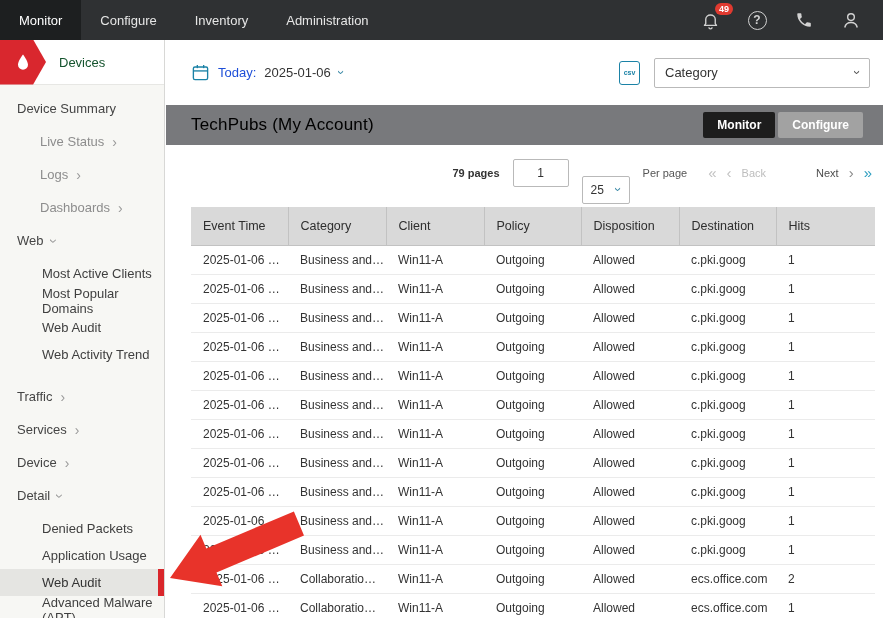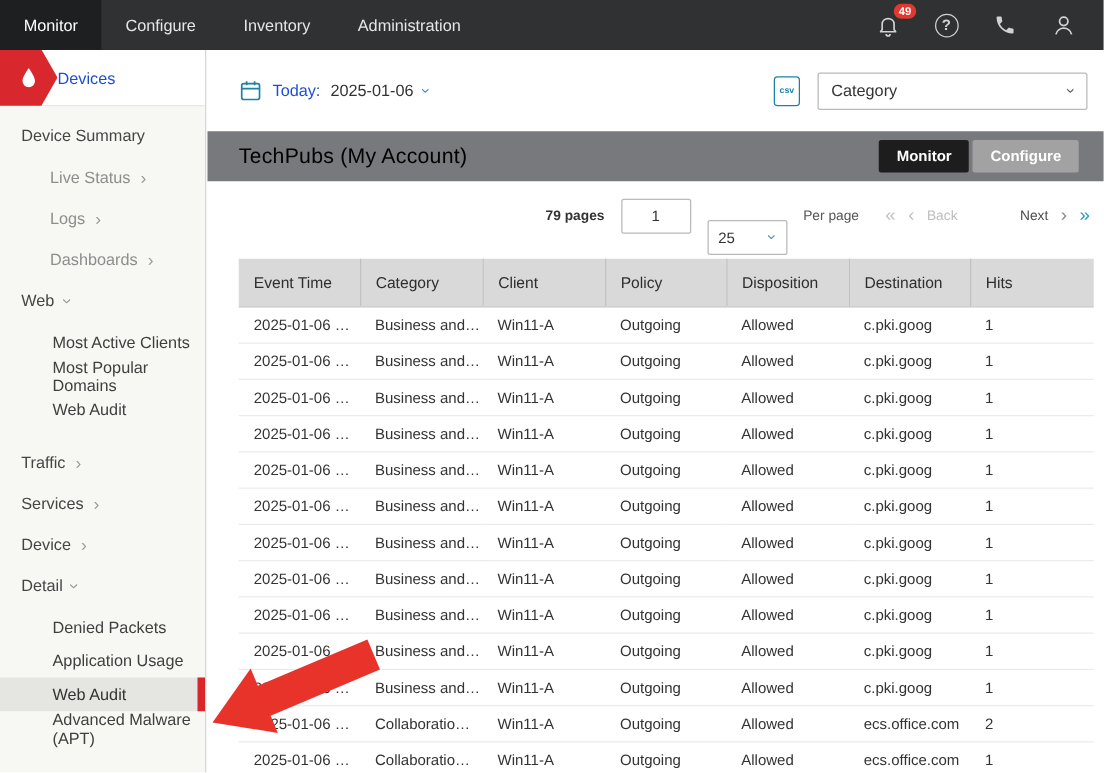--- a/index.html
+++ b/index.html
@@ -23,21 +23,21 @@
     justify-content:center; }
 
   
   .sidebar { position:absolute; top:40px; left:0; width:165px; bottom:0;
     background:#f7f7f4; border-right:1px solid #d8d8d6; z-index:4; }
   .side-header { height:45px; background:#fff; border-bottom:1px solid #e7e7e4;
     display:flex; align-items:center; }
   .logo-tag { width:46px; height:45px; background:#d9272e; display:flex;
     align-items:center; justify-content:center;
     clip-path:polygon(0 0,72% 0,100% 50%,72% 100%,0 100%); }
-  .side-header-label { margin-left:0; font-size:13px; color:#1d4ed8; }
+  .side-header-label { margin-left:13px; font-size:13px; color:#14532d; }
   .side-menu { padding-top:7px; }
   .s-item { height:33px; display:flex; align-items:center; padding-left:17px;
     font-size:13px; color:#454545; cursor:pointer; position:relative; }
   .s-item.lighter { color:#8d8d8d;padding-left:40px; }
   .s-sub { height:27px; padding-left:42px; font-size:13px; color:#3f3f3f; }
   .sub-group { margin:3px 0 4px 0; }
   .gap-top { margin-top:12px; }
   .chev { margin-left:8px; color:#9a9a9a; font-size:14px; line-height:1; }
   .chev.down { display:inline-block; transform:rotate(90deg); }
   .s-item.selected { background:#e5e5e2; color:#333; }
@@ -68,21 +68,21 @@
     font-family:"Liberation Sans","DejaVu Sans",sans-serif; }
   .band-btn.dark { background:#1d1d1d; }
   .band-btn.gray { background:#a2a2a2; }
 
   .pagination { height:55px; display:flex; align-items:center; justify-content:flex-end;
     gap:13px; padding-right:11px; }
   .pages-label { font-size:11px; font-weight:bold; color:#333; }
   .page-input { width:56px; height:28px; border:1px solid #b9b9b9; border-radius:2px;
     text-align:center; font-size:12px; color:#333;
     font-family:"Liberation Sans","DejaVu Sans",sans-serif; }
-  .mini-select { width:64px; height:28px; border:1px solid #b9b9b9; border-radius:2px;
+  .mini-select { width:48px; height:28px; border:1px solid #b9b9b9; border-radius:2px;
     display:flex; align-items:center; justify-content:space-between; padding:0 8px;
     font-size:12px; color:#333; cursor:pointer;margin-top:34px; }
   .perpage-label { font-size:11px; color:#555; }
   .pager { display:flex; align-items:center; gap:10px; margin-left:8px; }
   .pg { font-size:15px; line-height:1; cursor:pointer; }
   .pg.dis { color:#c2c2c2; }
   .pg-word { font-size:11px; cursor:pointer; }
   .pg-word.dis { color:#bdbdbd;text-align:right; }
   .pg-word.on { color:#4d4d4d;padding-left:40px; }
   .pg.mid { color:#8a8a8a; }
@@ -168,20 +168,23 @@
     </div>
     <div class="sub-group">
       <div class="s-item s-sub">
         <span>Most Active Clients</span>
       </div>
       <div class="s-item s-sub">
         <span>Most Popular Domains</span>
       </div>
       <div class="s-item s-sub">
         <span>Web Audit</span>
+      </div>
+      <div class="s-item s-sub">
+        <span>Web Activity Trend</span>
       </div>
     </div>
     <div class="s-item gap-top">
       <span>Traffic</span>
       <span class="chev">›</span>
     </div>
     <div class="s-item">
       <span>Services</span>
       <span class="chev">›</span>
     </div>

